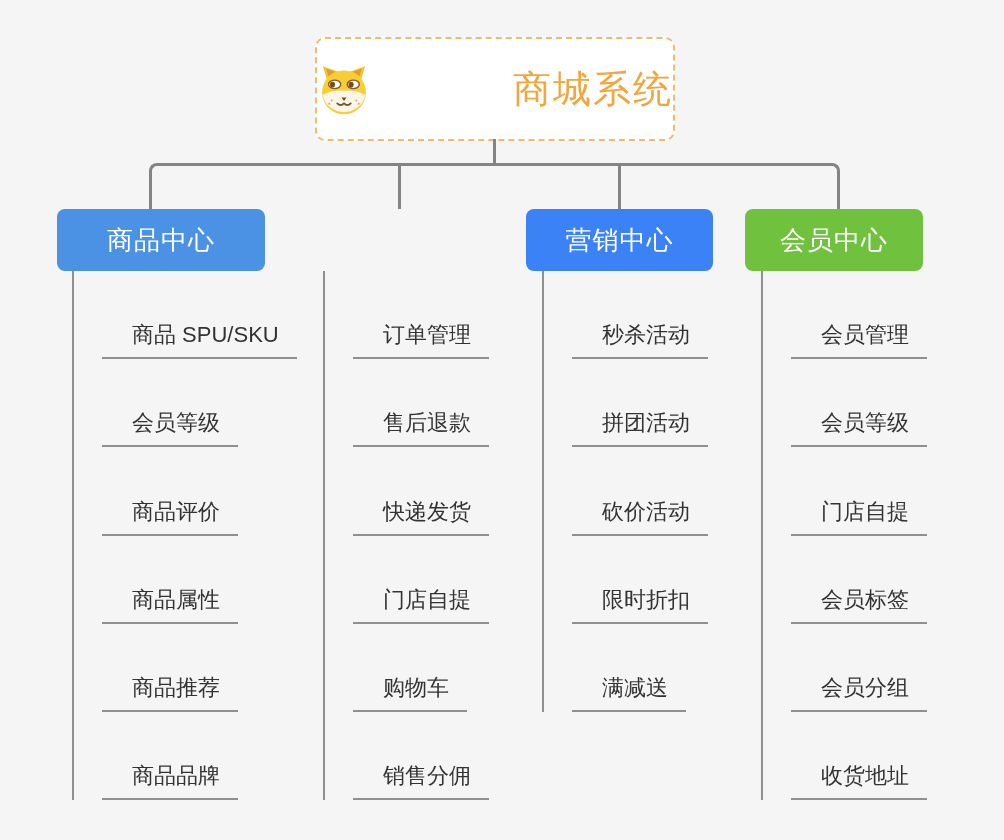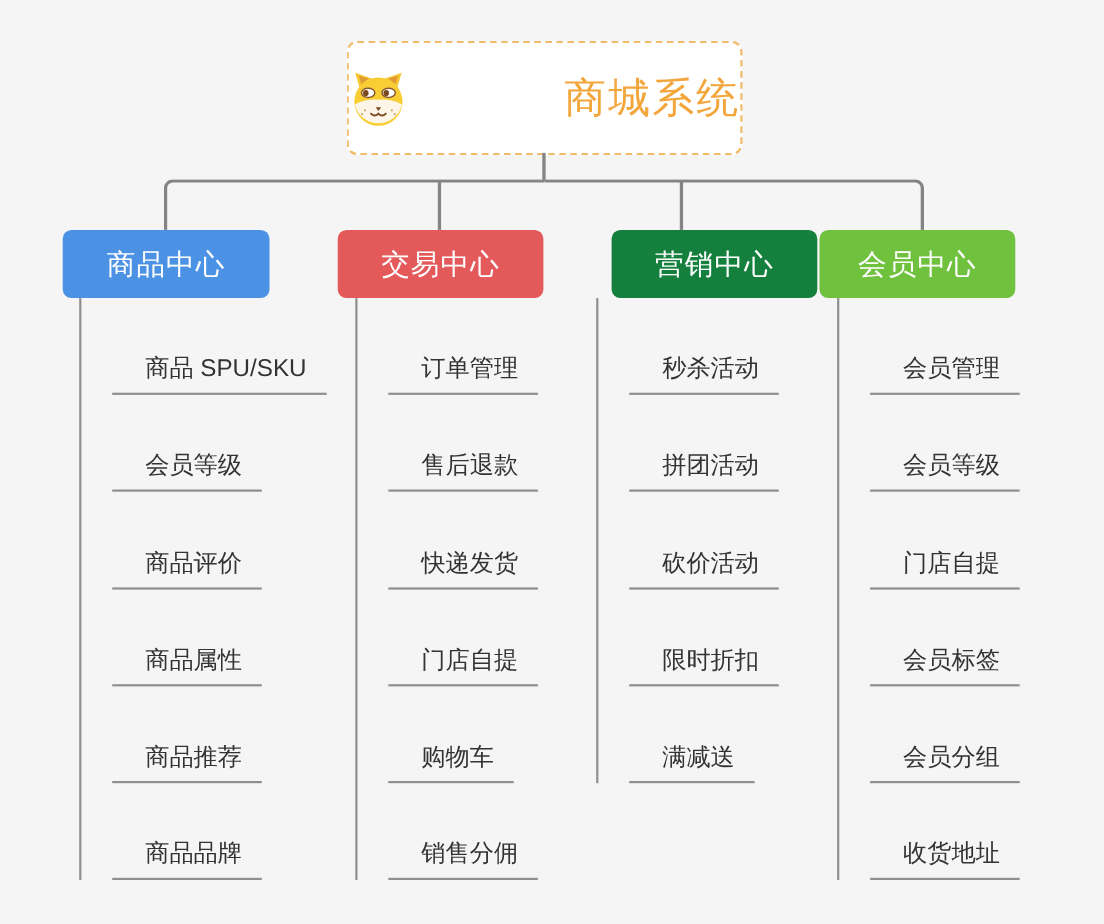--- a/index.html
+++ b/index.html
@@ -54,21 +54,21 @@
   
   .branch {
     position: absolute; top: 209px; height: 62px;
     border-radius: 8px;
     color: #FFFFFF;
     font-size: 26px;
     display: flex; align-items: center; justify-content: center;
     letter-spacing: 1px;
     white-space: nowrap;
   }
-  .b1 { left: 57px;  width: 188px; }
+  .b1 { left: 57px;  width: 208px; }
   .b2 { left: 307px; width: 187px; }
   .b3 { left: 526px; width: 187px; }
   .b4 { left: 745px; width: 178px; }
 
   
   .col {
     position: absolute; top: 271px;
     border-left: 2px solid #8F8F8F;
   }
   .c1 { left: 72px; }
@@ -118,22 +118,21 @@
     <span class="root-title">商城系统</span>
   </div>
 
   <div class="line root-drop"></div>
   <div class="elbow elbow-left"></div>
   <div class="elbow elbow-right"></div>
   <div class="line drop-2"></div>
   <div class="line drop-3"></div>
 
   <div class="branch b1" style="background: rgb(75, 146, 229);">商品中心</div>
-  <div class="branch b2" style="background: rgb(228, 89, 90);">交易中心</div>
-  <div class="branch b3" style="background: #15803d; margin-left: 30px;">营销中心</div>
+  <div class="branch b3" style="background: #3b82f6;">营销中心</div>
   <div class="branch b4" style="background: rgb(111, 193, 62);">会员中心</div>
 
   <div class="col c1">
     <div class="item">
         <span class="item-label">商品 SPU/SKU</span>
       </div>
     <div class="item">
         <span class="item-label">会员等级</span>
       </div>
     <div class="item">

